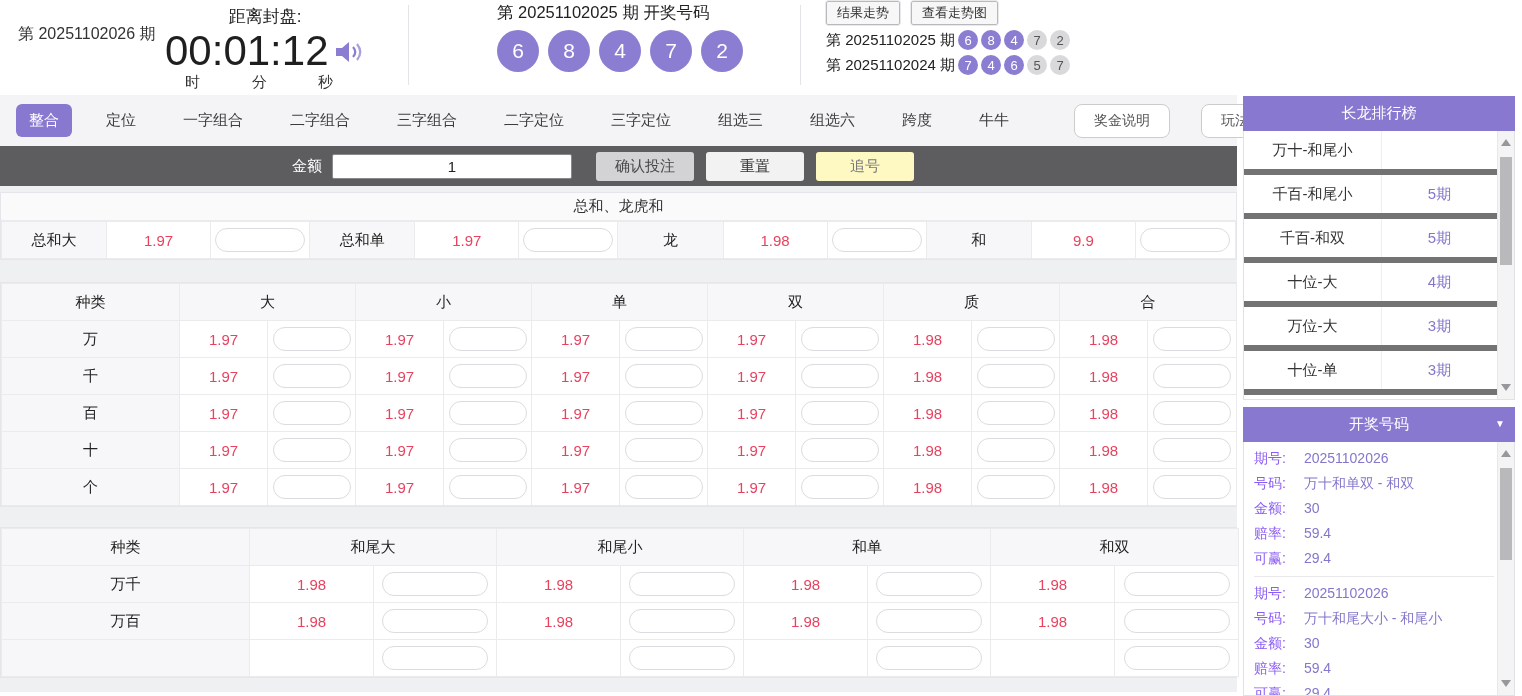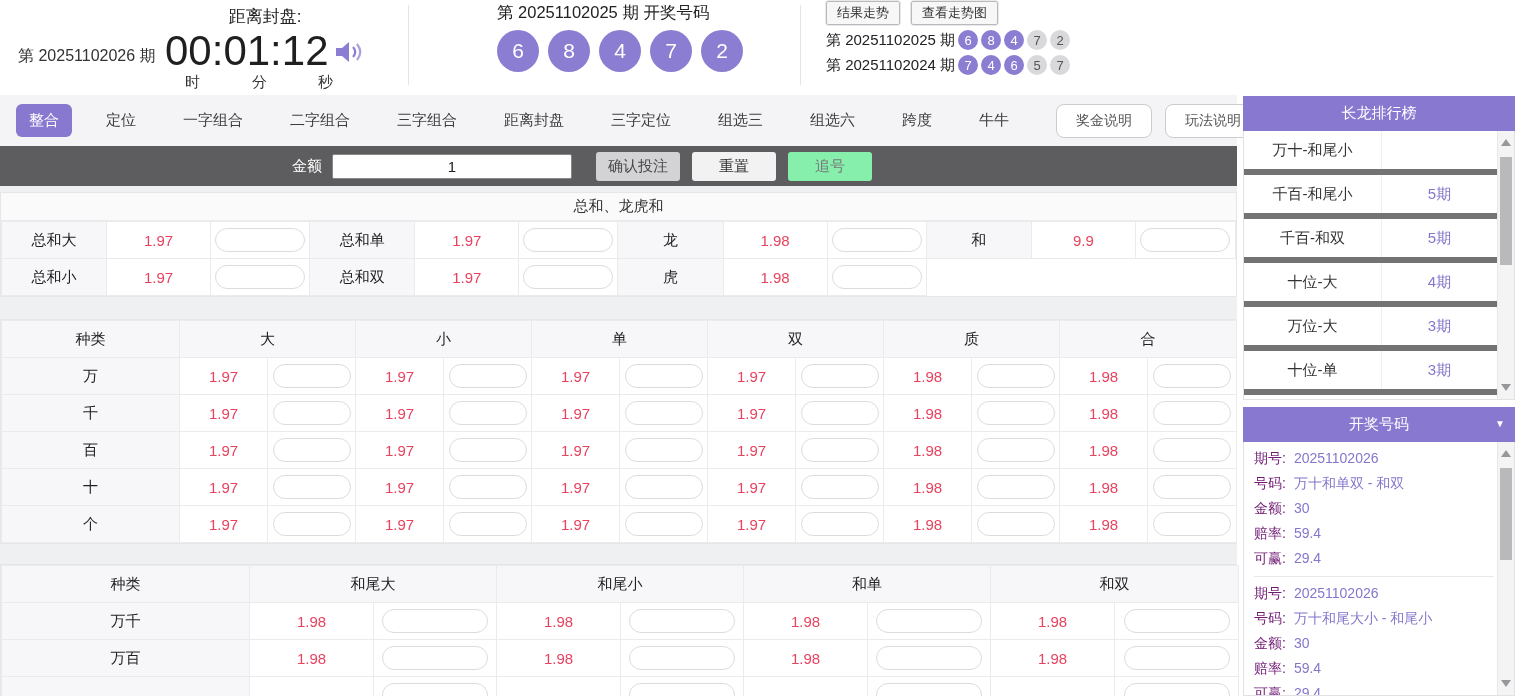--- a/index.html
+++ b/index.html
@@ -2,21 +2,21 @@
 <html lang="zh"><head>
 <meta charset="utf-8">
 <style>
   * { box-sizing: border-box; margin: 0; padding: 0; }
   body { font-family: "Liberation Sans", "DejaVu Sans", sans-serif; background: #fff; }
   .page { position: relative; width: 1522px; height: 696px; overflow: hidden; background: #fff; }
 
   
   .top-header { position: relative; width: 1237px; height: 90px; background: #fff; }
   .vdiv { position: absolute; top: 5px; height: 80px; width: 1px; background: #e4e4e8; }
-  .issue-current { position: absolute; left: 18px; top: 46px; font-size: 16px; color: #333; }
+  .issue-current { position: absolute; left: 18px; top: 24px; font-size: 16px; color: #333; }
   .countdown { position: absolute; left: 165px; top: 3px; width: 200px; text-align: center; }
   .cd-title { font-size: 17px; color: #222; margin-top: 2px; }
   .cd-time-row { display: flex; align-items: center; margin-top: 1px; }
   .cd-time { font-size: 42px; color: #1f1f1f; line-height: 1.05; white-space: nowrap; }
   .speaker { margin-left: 5px; margin-top: 6px; cursor: pointer; }
   .cd-units { position: relative; height: 20px; font-size: 15px; color: #333; }
   .cd-units span { position: absolute; top: 0; }
   .u0 { left: 20px; } .u1 { left: 87px; } .u2 { left: 153px; }
 
   .draw-block { position: absolute; left: 497px; top: 2px; }
@@ -37,32 +37,32 @@
   .mini.cold { background: #d9d9dc; color: #555; }
 
   
   .tab-bar { margin-top: 5px; width: 1237px; height: 51px; background: #f4f4f6;
              display: flex; align-items: center; padding: 0 16px; }
   .tab { font-size: 15px; color: #3c3c3e; padding: 7px 13px; margin-right: 21px;
          border-radius: 6px; cursor: pointer; white-space: nowrap; }
   .tab.active { background: #8878d0; color: #ffffff; }
   .tab-spacer { flex: 1; }
   .btn-info { font-size: 14px; color: #555; background: #fff; border: 1px solid #ccc;
-              border-radius: 8px; padding: 7px 19px; margin-left: 13px; cursor: pointer; white-space: nowrap; }
+              border-radius: 8px; padding: 7px 19px; margin-left: 31px; cursor: pointer; white-space: nowrap; }
 
   
   .toolbar { width: 1237px; height: 40px; background: #5d5d5f; display: flex; align-items: center; }
   .amount-label { color: #fff; font-size: 15px; margin-left: 292px; }
   .amount-input { width: 240px; height: 25px; margin-left: 10px; text-align: center; font-size: 15px;
                   border: 1px solid #8a8a8c; border-radius: 2px; background: #fff; color: #222; }
-  .tb-btn { height: 29px; width: 84px; border: none; border-radius: 3px; font-size: 15px; cursor: pointer;
+  .tb-btn { height: 29px; width: 98px; border: none; border-radius: 3px; font-size: 15px; cursor: pointer;
             font-family: "Liberation Sans", "DejaVu Sans", sans-serif; }
   .btn-confirm { margin-left: 24px; background: #d3d3d5; color: #48484a; }
   .btn-reset   { margin-left: 12px; background: #f2f2f3; color: #333; }
-  .btn-chase   { margin-left: 12px; background: #86efac; color: #77777a; }
+  .btn-chase   { margin-left: 12px; background: #fef9c3; color: #77777a; }
 
   
   .content { width: 1237px; height: 506px; background: #eef0f2; padding-top: 6px; }
   .section { background: #fff; border: 1px solid #e6e6ea; border-top: none; }
   .sec-title { height: 29px; background: #fafafa; border-top: 1px solid #e6e6ea; border-bottom: 1px solid #ebebee;
                display: flex; align-items: center; justify-content: center; font-size: 15px; color: #333; }
   table { border-collapse: collapse; table-layout: fixed; width: 1235px; }
   td, th { height: 37px; border: 1px solid #ebebee; font-size: 15px; font-weight: normal; }
   .lab, th { background: #f7f7f9; text-align: center; color: #222; }
   .odds { text-align: center; color: #e8425f; background: #fff; }
@@ -94,21 +94,21 @@
             border-bottom: 7px solid #98989c; position: absolute; left: 3px; top: 8px; }
   .tri-down { width: 0; height: 0; border-left: 5px solid transparent; border-right: 5px solid transparent;
               border-top: 7px solid #98989c; position: absolute; left: 3px; bottom: 8px; }
   .thumb { position: absolute; left: 2px; width: 12px; background: #b9b9bc; }
   .dragon-thumb { top: 26px; height: 108px; }
   .orders-thumb { top: 26px; height: 92px; }
 
   .orders-panel { margin-top: 7px; }
   .orders-body { height: 254px; padding: 4px 20px 0 10px; }
   .order-line { display: flex; font-size: 14px; line-height: 25px; }
-  .order-label { color: #701a75; margin-right: 8px; white-space: nowrap; }
+  .order-label { color: #8b5cf6; margin-right: 18px; white-space: nowrap; }
   .order-value { color: #8377cc; white-space: nowrap; }
   .order-sep { border-top: 1px solid #e9e9ec; margin: 5px 0 4px 0; }
 </style>
 </head>
 <body>
 
 <div class="page">
 
   <header class="top-header">
     <div class="issue-current">第 20251102026 期</div>
@@ -170,21 +170,21 @@
       </div>
     </div>
   </header>
 
   <nav class="tab-bar">
     <span class="tab active">整合</span>
     <span class="tab">定位</span>
     <span class="tab">一字组合</span>
     <span class="tab">二字组合</span>
     <span class="tab">三字组合</span>
-    <span class="tab">距离封盘</span>
+    <span class="tab">二字定位</span>
     <span class="tab">三字定位</span>
     <span class="tab">组选三</span>
     <span class="tab">组选六</span>
     <span class="tab">跨度</span>
     <span class="tab">牛牛</span>
     <span class="tab-spacer"></span>
     <button class="btn-info">奖金说明</button>
     <button class="btn-info">玩法说明</button>
   </nav>
 
@@ -223,32 +223,20 @@
           <td class="lab">总和单</td>
           <td class="odds">1.97</td>
           <td class="inp"><input class="bet" style=""></td>
           <td class="lab">龙</td>
           <td class="odds">1.98</td>
           <td class="inp"><input class="bet" style=""></td>
           <td class="lab">和</td>
           <td class="odds">9.9</td>
           <td class="inp"><input class="bet" style=""></td>
         </tr>
-        <tr>
-          <td class="lab">总和小</td>
-          <td class="odds">1.97</td>
-          <td class="inp"><input class="bet" style=""></td>
-          <td class="lab">总和双</td>
-          <td class="odds">1.97</td>
-          <td class="inp"><input class="bet" style=""></td>
-          <td class="lab">虎</td>
-          <td class="odds">1.98</td>
-          <td class="inp"><input class="bet" style=""></td>
-          <td class="no-border" colspan="3"></td>
-        </tr>
       </tbody>
         </table>
     </section>
 
     <section class="section gap20" style="border-top:1px solid #e6e6ea">
       <table class="pos-table">
         <colgroup>
           <col style="width:178px">
           <col style="width:88px">
             <col style="width:88px">

